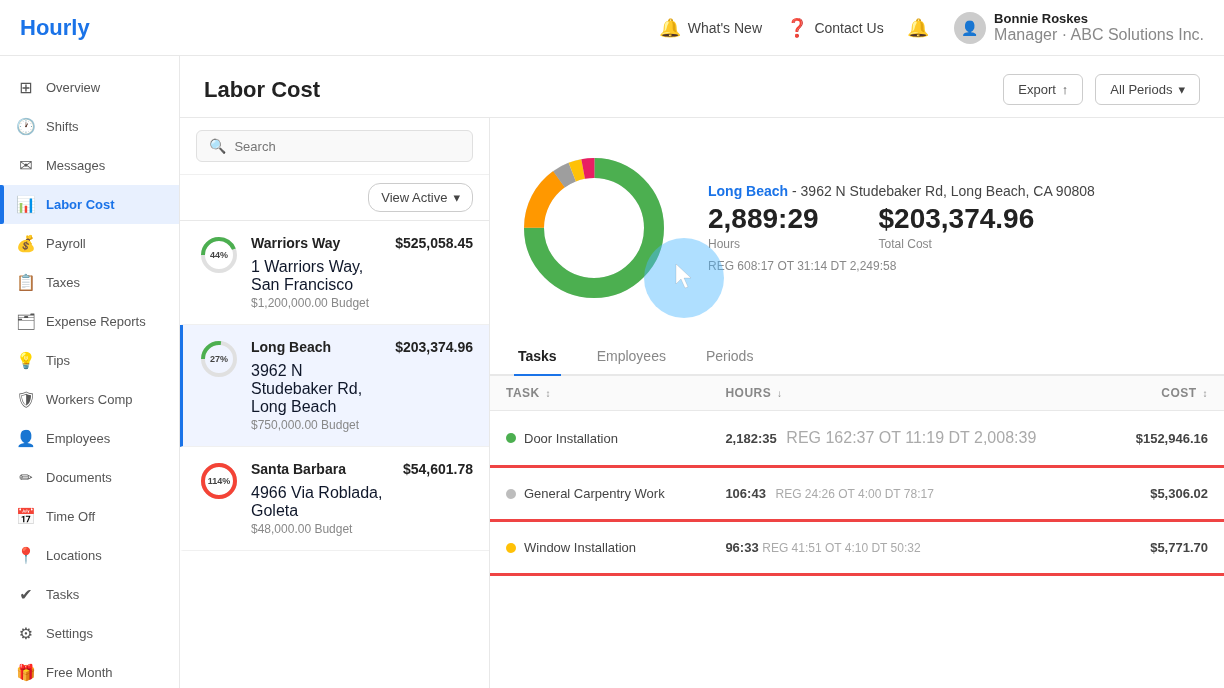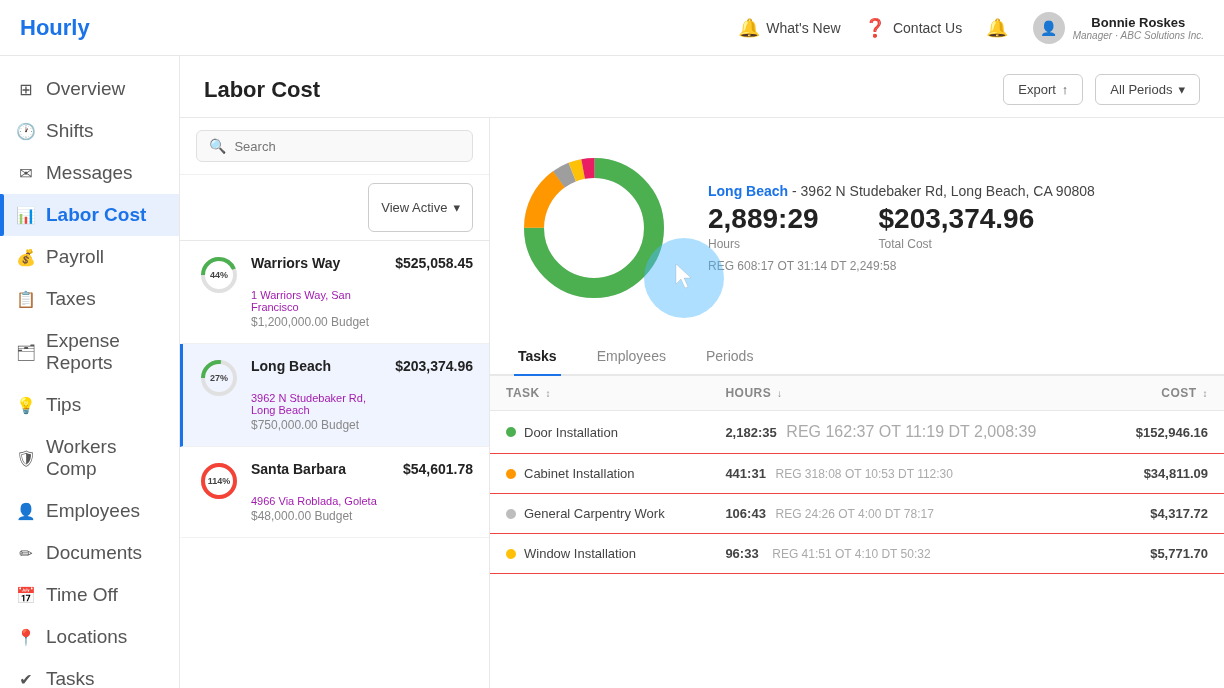--- a/index.html
+++ b/index.html
@@ -9,43 +9,43 @@
     .topnav {
       display: flex; align-items: center; background: #fff; height: 56px;
       padding: 0 20px; border-bottom: 1px solid #e8e8e8; flex-shrink: 0;
       gap: 24px;
     }
     .topnav-logo { font-size: 22px; font-weight: 700; color: #1a73e8; margin-right: auto; }
     .topnav-item { display: flex; align-items: center; gap: 6px; font-size: 14px; color: #444; cursor: pointer; }
     .topnav-item .icon { font-size: 18px; color: #666; }
     .topnav-user { display: flex; align-items: center; gap: 8px; cursor: pointer; }
     .topnav-avatar { width: 32px; height: 32px; border-radius: 50%; background: #ccc; display: flex; align-items: center; justify-content: center; font-size: 14px; color: #fff; }
-    .topnav-userinfo { display: flex; flex-direction: column; align-items: center; }
+    .topnav-userinfo { display: flex; flex-direction: column; }
     .topnav-username { font-size: 13px; font-weight: 600; color: #222; }
-    .topnav-role { font-size: 10px; color: #888; font-style: italic; }
+    .topnav-role { font-size: 16px; color: #888; }
     .topnav-bell { position: relative; cursor: pointer; }
     .topnav-bell .icon { font-size: 18px; color: #666; }
 
     
     .layout { display: flex; flex: 1; overflow: hidden; }
 
     
     .sidebar { width: 180px; background: #fff; border-right: 1px solid #e8e8e8; padding: 12px 0; display: flex; flex-direction: column; flex-shrink: 0; }
     .sidebar-item {
       display: flex; align-items: center; gap: 10px; padding: 10px 16px;
       font-size: 14px; color: #555; cursor: pointer; border-radius: 0;
       position: relative;
     }
     .sidebar-item.active { background: #e8f0fe; color: #1a73e8; font-weight: 600; }
     .sidebar-item.active::before {
       content: ''; position: absolute; left: 0; top: 0; bottom: 0;
       width: 4px; background: #1a73e8; border-radius: 0 2px 2px 0;
     }
     .sidebar-icon { font-size: 16px; width: 20px; text-align: center; }
-    .sidebar-label { font-size: 19px; }
+    .sidebar-label { font-size: 13px; }
 
     
     .main { flex: 1; overflow: hidden; display: flex; flex-direction: column; padding: 0; }
 
     
     .page-header {
       display: flex; align-items: center; padding: 18px 24px 12px;
       background: #fff; border-bottom: 1px solid #e8e8e8; gap: 12px;
     }
     .page-title { font-size: 22px; font-weight: 700; color: #222; flex: 1; }
@@ -66,41 +66,41 @@
     
     .left-panel { width: 310px; flex-shrink: 0; background: #fff; border-right: 1px solid #e8e8e8; display: flex; flex-direction: column; }
     .search-bar { padding: 12px 16px; border-bottom: 1px solid #f0f0f0; }
     .search-input-wrap { display: flex; align-items: center; gap: 8px; background: #f9f9f9; border: 1px solid #e0e0e0; border-radius: 6px; padding: 7px 12px; }
     .search-input { border: none; background: transparent; outline: none; font-size: 13px; width: 100%; color: #444; }
     .search-icon { color: #aaa; font-size: 14px; }
 
     .view-active-bar { padding: 8px 16px; border-bottom: 1px solid #e8e8e8; display: flex; justify-content: flex-end; }
     .btn-view-active {
       display: flex; align-items: center; gap: 6px;
-      border: 1px solid #ccc; background: #fff; padding: 16px 12px;
-      border-radius: 6px; font-size: 13px; color: #444; cursor: pointer;
+      border: 1px solid #ccc; background: #fff; padding: 6px 12px;
+      border-radius: 12px; font-size: 13px; color: #444; cursor: pointer;
     }
 
     .location-list { flex: 1; overflow-y: auto; }
     .location-item {
       display: flex; align-items: flex-start; gap: 12px;
       padding: 14px 16px; border-bottom: 1px solid #f0f0f0;
       cursor: pointer;
     }
     .location-item.selected { background: #f0f4ff; border-left: 3px solid #1a73e8; }
     .location-item:not(.selected) { border-left: 3px solid transparent; }
 
     .donut-wrap { flex-shrink: 0; }
     .donut-small { position: relative; width: 40px; height: 40px; }
     .donut-small svg { width: 40px; height: 40px; }
     .donut-pct { position: absolute; top: 50%; left: 50%; transform: translate(-50%, -50%); font-size: 9px; font-weight: 700; color: #444; }
 
     .location-info { flex: 1; }
     .location-name { font-size: 14px; font-weight: 600; color: #222; }
-    .location-address { font-size: 11px; color: #a21caf; margin-top: 18px; }
+    .location-address { font-size: 16px; color: #0f172a; margin-top: 7px; }
     .location-budget { font-size: 12px; color: #888; margin-top: 2px; }
     .location-cost { font-size: 14px; font-weight: 600; color: #222; white-space: nowrap; }
 
     
     .right-panel { flex: 1; background: #fff; overflow-y: auto; display: flex; flex-direction: column; position: relative; }
 
     
     .chart-section { display: flex; align-items: center; padding: 20px 24px; gap: 24px; min-height: 220px; }
 
     .chart-stats { flex: 1; }
@@ -122,21 +122,21 @@
       cursor: pointer; position: relative; border-bottom: 2px solid transparent; margin-bottom: -2px;
     }
     .tab.active { color: #222; font-weight: 600; border-bottom: 2px solid #1a73e8; }
 
     
     .table-wrap { flex: 1; overflow-y: auto; }
     .task-table { width: 100%; border-collapse: collapse; font-size: 13px; }
     .task-table thead tr { background: #fafafa; border-bottom: 1px solid #e8e8e8; }
     .task-table th { padding: 10px 16px; text-align: left; font-size: 12px; font-weight: 600; color: #888; text-transform: uppercase; letter-spacing: 0.5px; cursor: pointer; }
     .task-table th.right { text-align: right; }
-    .task-table td { padding: 12px 16px; border-bottom: 1px solid #ef4444; color: #444; vertical-align: middle; }
+    .task-table td { padding: 18px 16px; border-bottom: 3px solid #ef4444; color: #444; vertical-align: middle; }
     .task-table td.right { text-align: right; font-weight: 600; }
     .task-dot { width: 10px; height: 10px; border-radius: 50%; display: inline-block; margin-right: 8px; }
     .task-name-cell { display: flex; align-items: center; }
 
     
     .right-panel::-webkit-scrollbar { width: 6px; }
     .right-panel::-webkit-scrollbar-thumb { background: #ccc; border-radius: 3px; }
     .location-list::-webkit-scrollbar { width: 4px; }
     .location-list::-webkit-scrollbar-thumb { background: #ddd; border-radius: 2px; }
 
@@ -410,53 +410,40 @@
     </td>
     <td>
       <span style="font-weight:600;">2,182:35</span>
       <span style="color:#aaa; font-size:16px; margin-left:6px;">REG 162:37 OT 11:19 DT 2,008:39</span>
     </td>
     <td class="right">$152,946.16</td>
   </tr>
                 <tr>
     <td>
       <span class="task-name-cell">
-        <span class="task-dot" style="background:#ff9800;"></span>
-        <span>Cabinet Installation</span>
-      </span>
-    </td>
-    <td>
-      <span style="font-weight:600;">441:31</span>
-      <span style="color:#aaa; font-size:12px; margin-left:6px;">REG 318:08 OT 10:53 DT 112:30</span>
-    </td>
-    <td class="right">$34,811.09</td>
-  </tr>
-                <tr>
-    <td>
-      <span class="task-name-cell">
         <span class="task-dot" style="background:#bdbdbd;"></span>
         <span>General Carpentry Work</span>
       </span>
     </td>
     <td>
       <span style="font-weight:600;">106:43</span>
       <span style="color:#aaa; font-size:12px; margin-left:6px;">REG 24:26 OT 4:00 DT 78:17</span>
     </td>
-    <td class="right">$4,317.72</td>
+    <td class="right">$5,306.02</td>
   </tr>
                 <tr>
     <td>
       <span class="task-name-cell">
         <span class="task-dot" style="background:#ffc107;"></span>
         <span>Window Installation</span>
       </span>
     </td>
     <td>
       <span style="font-weight:600;">96:33</span>
-      <span style="color:#aaa; font-size:12px; margin-left:10px;">REG 41:51 OT 4:10 DT 50:32</span>
+      <span style="color:#aaa; font-size:12px; margin-left:0;">REG 41:51 OT 4:10 DT 50:32</span>
     </td>
     <td class="right">$5,771.70</td>
   </tr>
               </tbody>
           </table>
         </div>
       </div>
     </div>
   </div>
 </div>

